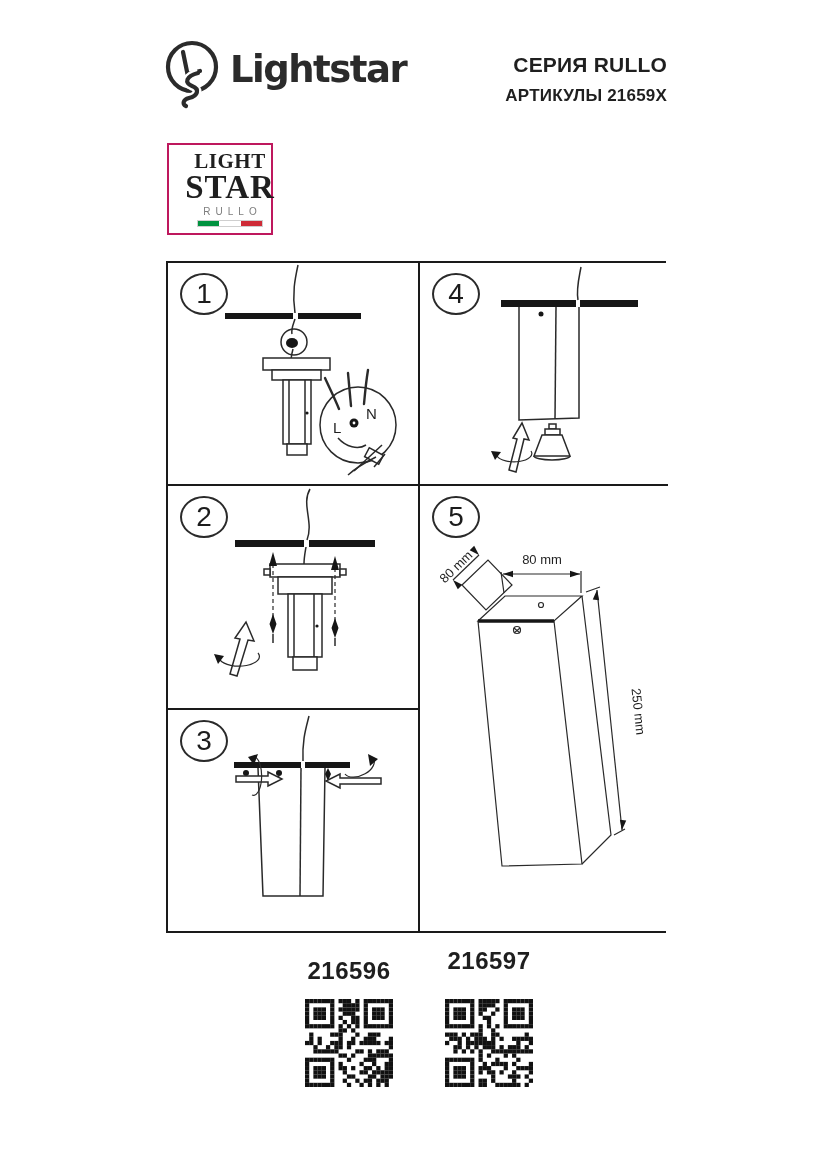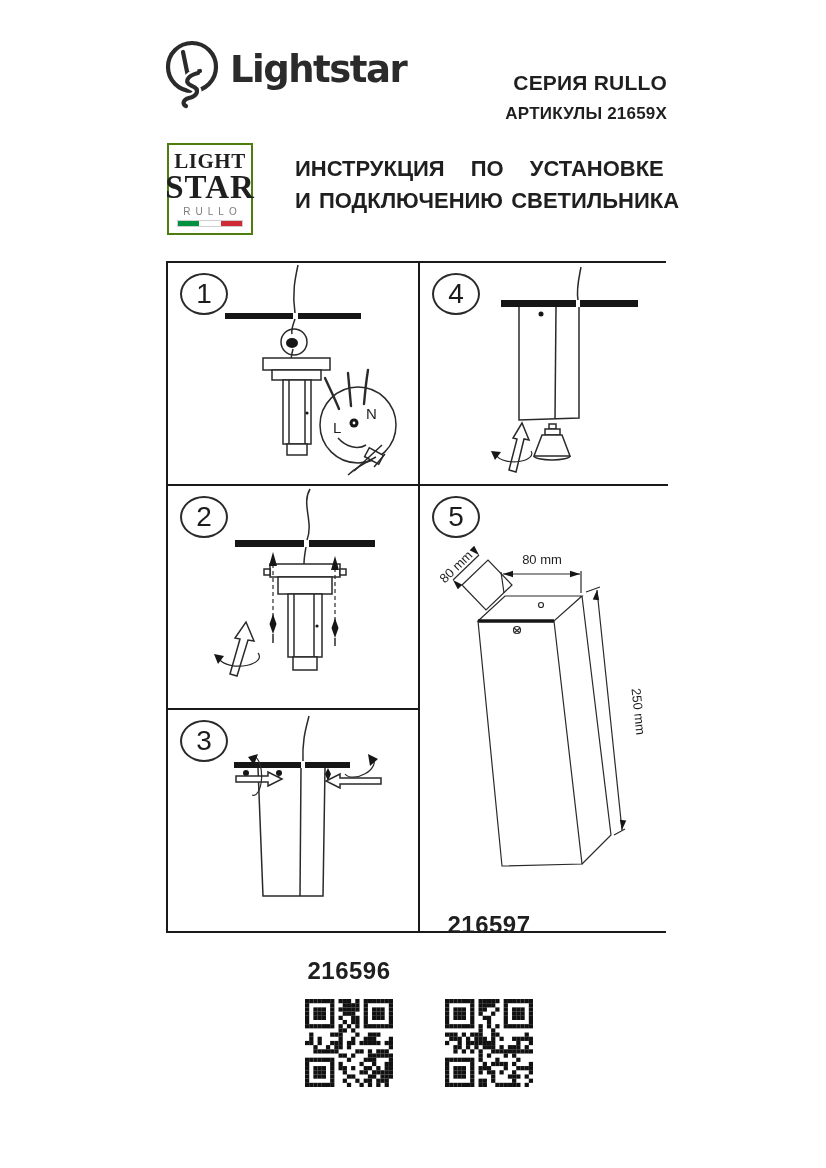--- a/index.html
+++ b/index.html
@@ -3,27 +3,27 @@
 <meta charset="utf-8">
 <style>
   html,body{margin:0;padding:0;background:#fff;}
   .page{position:relative;width:826px;height:1168px;background:#fff;margin:0 auto;
         font-family:"Liberation Sans",sans-serif;color:#1f1f1f;overflow:hidden;}
 
   
   .brand-logo{position:absolute;left:162px;top:38px;width:62px;height:76px;}
   .brand-word{position:absolute;left:230px;top:48px;font-family:"DejaVu Sans",sans-serif;
               font-weight:bold;font-size:37px;letter-spacing:-1.5px;color:#2b2b2b;}
-  .series-block{position:absolute;right:159px;top:72px;text-align:right;line-height:1.0;}
+  .series-block{position:absolute;right:159px;top:54px;text-align:right;line-height:1.0;}
   .series-line{font-weight:bold;font-size:21px;letter-spacing:.2px;}
   .articles-line{font-weight:bold;font-size:17px;margin-top:12px;letter-spacing:.2px;}
 
   
-  .lsg-box{position:absolute;left:167px;top:143px;width:82px;height:88px;border:2px solid #4d7c0f;
-           background:#fff;display:flex;flex-direction:column;align-items:center;justify-content:center;}
+  .lsg-box{position:absolute;left:167px;top:143px;width:82px;height:88px;border:2px solid #be185d;
+           background:#fff;display:flex;flex-direction:column;align-items:center;justify-content:center;padding-left:20px;}
   .lsg-light{font-family:"Liberation Serif",serif;font-weight:bold;font-size:21px;letter-spacing:.5px;line-height:.95;}
   .lsg-star{font-family:"Liberation Serif",serif;font-weight:bold;font-size:33px;letter-spacing:1px;line-height:.95;}
   .lsg-group{font-size:10px;letter-spacing:5px;color:#7d7d7d;margin:3px 0 0 5px;line-height:1;}
   .lsg-flag{display:flex;width:64px;height:5px;margin-top:4px;outline:1px solid #cfcfcf;}
   .lsg-flag span{flex:1;}
 
   
   .doc-title{position:absolute;left:295px;top:153px;width:376px;font-weight:bold;font-size:22px;line-height:1.45;}
   .doc-title .l1{word-spacing:20px;white-space:nowrap;}
   .doc-title .l2{word-spacing:2px;white-space:nowrap;}
@@ -77,24 +77,20 @@
     <div class="lsg-light">LIGHT</div>
     <div class="lsg-star">STAR</div>
     <div class="lsg-group">RULLO</div>
     <div class="lsg-flag">
       <span style="background: rgb(0, 146, 63);"></span>
       <span style="background: rgb(255, 255, 255);"></span>
       <span style="background: rgb(206, 43, 55);"></span>
     </div>
   </div>
 
-  <div class="doc-title">
-    <div class="l1">ИНСТРУКЦИЯ ПО УСТАНОВКЕ</div>
-    <div class="l2">И ПОДКЛЮЧЕНИЮ СВЕТИЛЬНИКА</div>
-  </div>
 
   <div class="grid">
     <div class="col-l">
 
       <div class="panel p1">
         <div class="badge">1</div>
         <svg class="art" viewBox="0 0 250 221">
           <g>
             <rect class="fill" x="57" y="50" width="136" height="6"></rect>
             <rect x="125" y="49" width="5" height="8" fill="#fff"></rect>
@@ -277,21 +273,21 @@
             <polygon class="fill" points="0,0 10,-3.2 10,3.2" transform="translate(176,104) rotate(96)"></polygon>
             <polygon class="fill" points="0,0 10,-3.2 10,3.2" transform="translate(201,344) rotate(276)"></polygon>
             <text class="dimtxt" x="213" y="226" text-anchor="middle" transform="rotate(84 213 226)">250 mm</text>
           </g>
         </svg>
       </div>
     </div>
   </div>
 
   <div class="code-label" style="left:304px;top:957px">216596</div>
-  <div class="code-label" style="left:444px;top:911px">216597</div>
+  <div class="code-label" style="left:444px;top:947px">216597</div>
   <svg class="qr" style="left:305px;top:999px" viewBox="0 0 88 88">
       <rect x="0.00" y="0.00" width="4.24" height="4.24" fill="#111"></rect>
       <rect x="4.19" y="0.00" width="4.24" height="4.24" fill="#111"></rect>
       <rect x="8.38" y="0.00" width="4.24" height="4.24" fill="#111"></rect>
       <rect x="12.57" y="0.00" width="4.24" height="4.24" fill="#111"></rect>
       <rect x="16.76" y="0.00" width="4.24" height="4.24" fill="#111"></rect>
       <rect x="20.95" y="0.00" width="4.24" height="4.24" fill="#111"></rect>
       <rect x="25.14" y="0.00" width="4.24" height="4.24" fill="#111"></rect>
       <rect x="33.52" y="0.00" width="4.24" height="4.24" fill="#111"></rect>
       <rect x="37.71" y="0.00" width="4.24" height="4.24" fill="#111"></rect>

